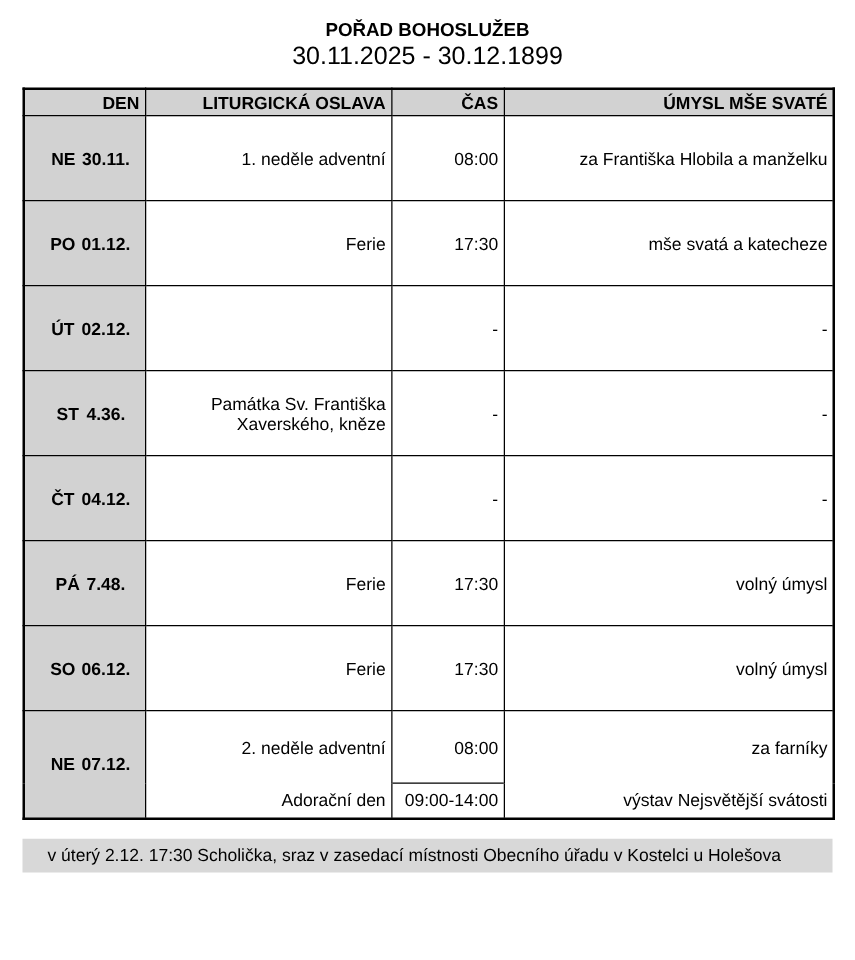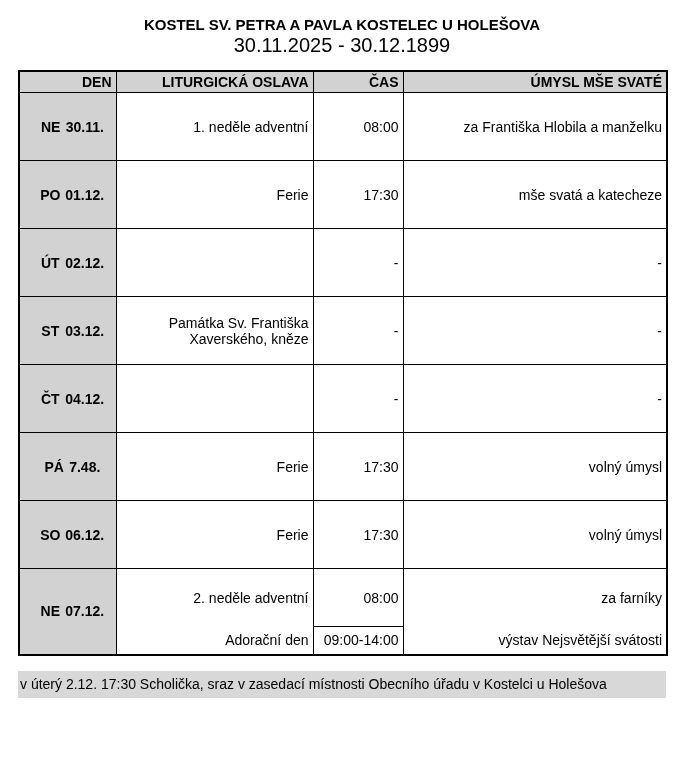--- a/index.html
+++ b/index.html
@@ -53,31 +53,31 @@
   tr.main-last td.nb { border-bottom:none; }
   tr.sub-last td { height:28px; border-top:none; }
   tr.sub-last td.boxed { border-top:1px solid var(--border, #000); }
 
   .note {
     width:648px;
     margin-top:15px;
     background:var(--note-bg, #d8d8d8);
     font-size:14px;
     line-height:21px;
-    padding:3px 2px;
+    padding:3px 20px;
     text-align:left;
   }
 </style>
 </head>
 <body>
 
 <div class="page">
 
   <div class="title-block">
-    <div class="subtitle">KOSTEL SV. PETRA A PAVLA KOSTELEC U HOLEŠOVA</div>
+    <div class="title">POŘAD BOHOSLUŽEB</div>
     <div class="date-range">30.11.2025 - 30.12.1899</div>
   </div>
 
   <table class="schedule">
     <colgroup>
       <col class="c-den">
         <col class="c-osl">
         <col class="c-cas">
         <col class="c-umy">
     </colgroup>
@@ -106,21 +106,21 @@
       </tr>
 
       <tr class="data-row">
         <td class="den"><span class="day">ÚT</span><span>02.12.</span></td>
         <td></td>
         <td>-</td>
         <td>-</td>
       </tr>
 
       <tr class="data-row">
-        <td class="den"><span class="day">ST</span><span>03.12.</span></td>
+        <td class="den"><span class="day">ST</span><span>4.36.</span></td>
         <td>Památka Sv. Františka Xaverského, kněze</td>
         <td>-</td>
         <td>-</td>
       </tr>
 
       <tr class="data-row">
         <td class="den"><span class="day">ČT</span><span>04.12.</span></td>
         <td></td>
         <td>-</td>
         <td>-</td>

